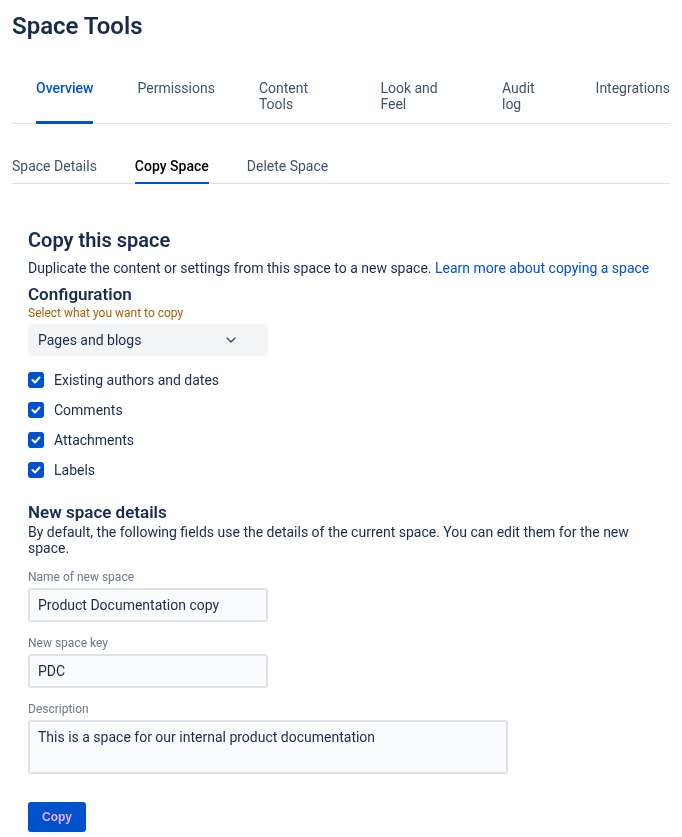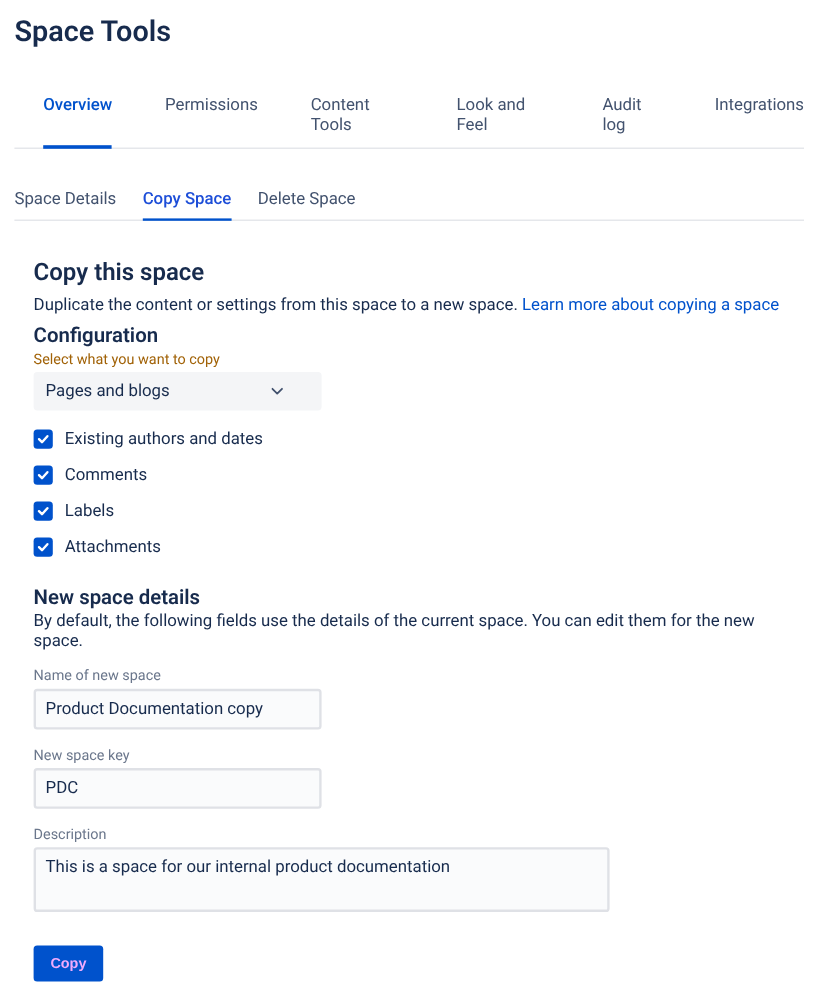--- a/index.html
+++ b/index.html
@@ -35,34 +35,34 @@
       margin-bottom: -1px;
       margin-left: 24px;
     }
     .tabs-primary .tab.active {
       color: #0052CC;
       border-bottom: 3px solid #0052CC;
       font-weight: 500;
     }
     .tabs-secondary {
       display: flex;
-      gap: 22px;
+      gap: 38px;
       border-bottom: 1px solid #DFE1E6;
-      margin-bottom: 30px;
+      margin-bottom: 44px;
     }
     .tabs-secondary .tab {
       padding: 6px 0 8px 0;
       font-size: 14px;
       color: #42526E;
       cursor: pointer;
       border-bottom: 2px solid transparent;
       margin-bottom: -1px;
     }
     .tabs-secondary .tab.active {
-      color: #1d4ed8;
+      color: #000000;
       border-bottom: 2px solid #0052CC;
       font-weight: 500;
     }
     .section {
       margin-left: 16px;
       margin-bottom: 20px;
     }
     h2.section-heading {
       font-size: 20px;
       font-weight: 600;
@@ -234,30 +234,30 @@
     </div>
     <span class="checkbox-label">Comments</span>
   </div>
 
   <div class="checkbox-row">
     <div class="checkbox">
       <svg width="10" height="10" viewBox="0 0 10 10">
           <path d="M1.5 5 L4 7.5 L8.5 2.5" stroke="#fff" stroke-width="2" fill="none" stroke-linecap="round" stroke-linejoin="round"></path>
         </svg>
     </div>
+    <span class="checkbox-label">Attachments</span>
+  </div>
+
+  <div class="checkbox-row">
+    <div class="checkbox">
+      <svg width="10" height="10" viewBox="0 0 10 10">
+          <path d="M1.5 5 L4 7.5 L8.5 2.5" stroke="#fff" stroke-width="2" fill="none" stroke-linecap="round" stroke-linejoin="round"></path>
+        </svg>
+    </div>
     <span class="checkbox-label">Labels</span>
-  </div>
-
-  <div class="checkbox-row">
-    <div class="checkbox">
-      <svg width="10" height="10" viewBox="0 0 10 10">
-          <path d="M1.5 5 L4 7.5 L8.5 2.5" stroke="#fff" stroke-width="2" fill="none" stroke-linecap="round" stroke-linejoin="round"></path>
-        </svg>
-    </div>
-    <span class="checkbox-label">Attachments</span>
   </div>
 
   <h3 class="subsection-heading" style="margin-top:24px;">New space details</h3>
   <p class="description-text" style="margin-bottom:14px;">By default, the following fields use the details of the current space. You can edit them for the new space.</p>
 
   <div class="field-group">
     <label class="field-label">Name of new space</label>
     <input type="text" class="text-input" value="Product Documentation copy" style="">
   </div>
 

